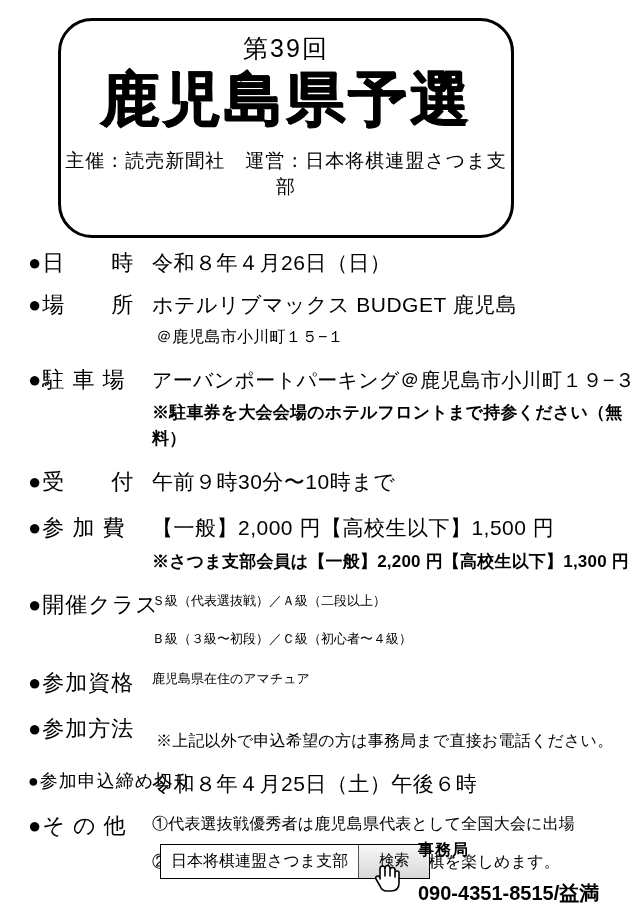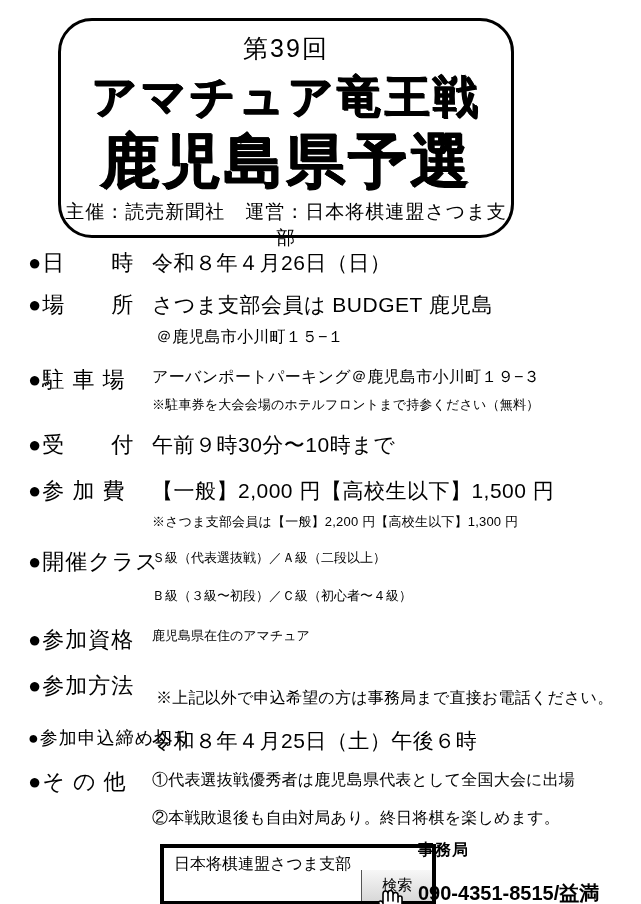--- a/index.html
+++ b/index.html
@@ -50,20 +50,21 @@
   }
   .title-main-2 {
     font-size: 59px;
     font-weight: bold;
     letter-spacing: 3px;
     line-height: 1.25;
     text-shadow: 1px 1px 0 #000, -0.5px 0 0 #000;
   }
   .title-sponsor {
     font-size: 19px;
+    margin-top: 12px;
     letter-spacing: 1px;
   }
 
   
   .rows {
     position: absolute;
     left: 0;
     top: 248px;
     width: 637px;
   }
@@ -85,28 +86,29 @@
   .value-col {
     flex: 1;
     padding-top: 1px;
   }
   .value {
     font-size: 21px;
     line-height: 1.35;
     letter-spacing: 0.5px;
   }
   .value-sm {
-    font-size: 16px;
+    font-size: 20px;
     line-height: 1.4;
     letter-spacing: 0.3px;
   }
   .value-note {
-    font-size: 13px;
+    font-size: 17px;
     line-height: 1.5;
     letter-spacing: 0.2px;
+    font-weight: bold;
   }
   .value-note-lg {
     font-size: 16px;
     line-height: 1.5;
     letter-spacing: 0.2px;
   }
   .value-mid {
     font-size: 13px;
     line-height: 1.5;
   }
@@ -124,37 +126,36 @@
     bottom: 8px;
     width: 641px;
     height: 56px;
   }
   .search-widget {
     position: absolute;
     left: 160px;
     top: 4px;
     display: flex;
     align-items: stretch;
-    border: 4px solid #000000;
+    border: 1px solid #000000;
     background: #fff;
   }
   .search-text {
     padding: 6px 10px;
     font-size: 16px;
     white-space: nowrap;
   }
   .search-btn {
     border-left: 1px solid #555;
     background: linear-gradient(#f7f7f7, #d8d8d8);
     padding: 6px 9px;
     font-size: 15px;
     position: relative;
     min-width: 52px;
     text-align: center;
-    margin-top: 22px;
   }
   .cursor-hand {
     position: absolute;
     left: 14px;
     top: 18px;
     width: 28px;
     height: 30px;
   }
   .contact {
     position: absolute;
@@ -173,39 +174,38 @@
     margin-top: 19px;
   }
 </style>
 </head>
 <body>
 
 <div class="page">
 
   <div class="title-box">
     <div class="title-edition">第39回</div>
-    <div class="title-main">アマチュア竜王戦</div>
     <div class="title-main-2">鹿児島県予選</div>
     <div class="title-sponsor">主催：読売新聞社　運営：日本将棋連盟さつま支部</div>
   </div>
 
   <div class="rows">
 
     <div class="row">
       <div class="label">●日　　時</div>
       <div class="value-col">
         <div class="value">令和８年４月26日（日）</div>
       </div>
     </div>
     <div class="gap-10"></div>
 
     <div class="row">
       <div class="label">●場　　所</div>
       <div class="value-col">
-        <div class="value">さつま支部会員は BUDGET 鹿児島</div>
+        <div class="value">ホテルリブマックス BUDGET 鹿児島</div>
         <div class="gap-6"></div>
         <div class="value-note-lg indent-note">＠鹿児島市小川町１５−１</div>
       </div>
     </div>
     <div class="gap-14"></div>
 
     <div class="row">
       <div class="label">●駐 車 場</div>
       <div class="value-col">
         <div class="value-sm">アーバンポートパーキング＠鹿児島市小川町１９−３</div>

